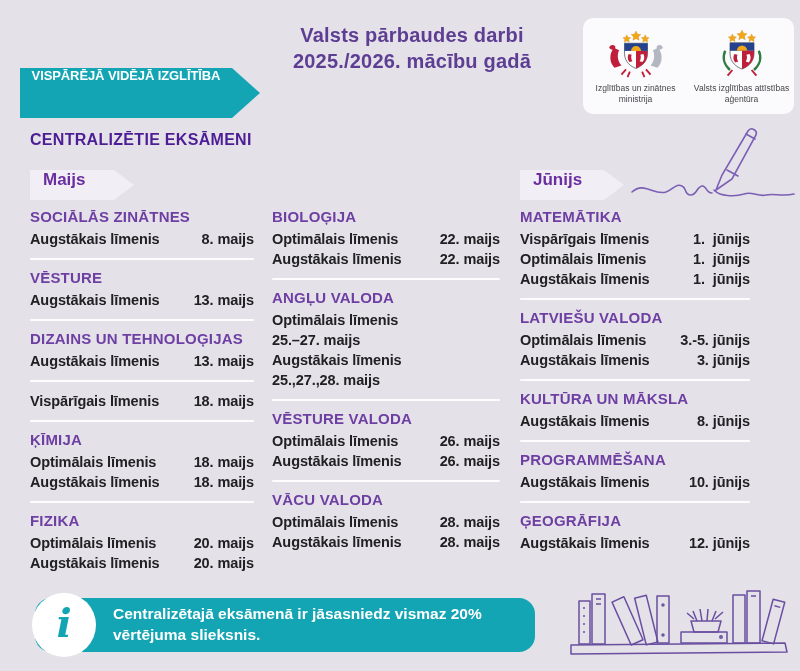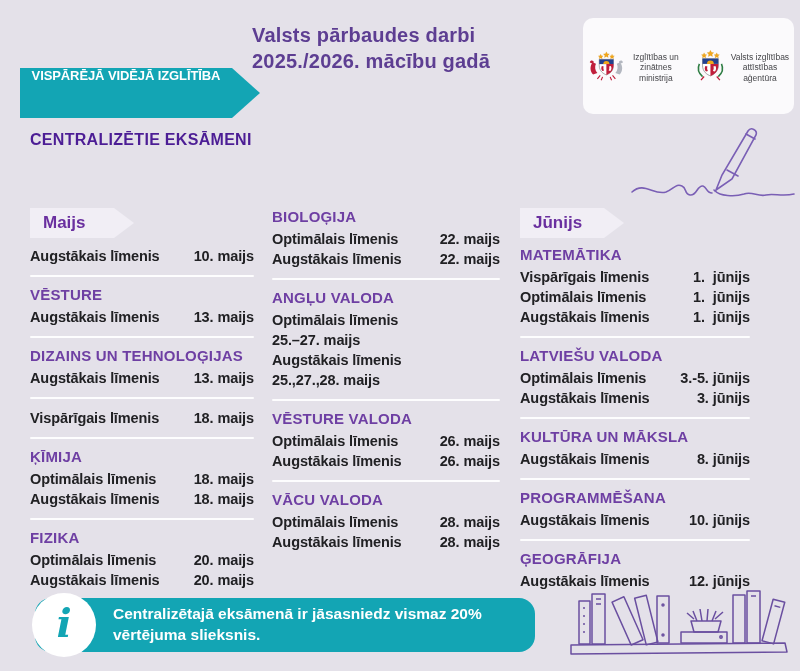--- a/index.html
+++ b/index.html
@@ -4,29 +4,29 @@
 <style>
   html,body{margin:0;padding:0;}
   body{
     width:800px;height:671px;position:relative;overflow:hidden;
     background:#e4e1e9;
     font-family:"Liberation Sans",sans-serif;
     -webkit-font-smoothing:antialiased;
   }
   
   .title{
-    position:absolute;top:22px;left:252px;width:320px;text-align:left;
+    position:absolute;top:22px;left:252px;width:320px;text-align:center;
     color:#5d3e92;font-weight:700;font-size:20px;line-height:1.3;letter-spacing:.2px;
   }
   .logo-card{
     position:absolute;top:18px;left:583px;width:211px;height:96px;
     background:#fbfafc;border-radius:10px;
     display:flex;align-items:center;justify-content:center;gap:6px;
   }
-  .logo{width:100px;display:flex;flex-direction:row;align-items:center;}
+  .logo{width:100px;display:flex;flex-direction:column;align-items:center;}
   .logo svg{display:block;}
   .logo .caption{font-size:8.5px;font-weight:400;color:#46464a;text-align:center;line-height:1.25;margin-top:3px;width:96px;}
   
   .ribbon{
     position:absolute;top:68px;left:0;width:240px;height:50px;background:#13a5b4;
     clip-path:polygon(0 0, calc(100% - 28px) 0, 100% 50%, calc(100% - 28px) 100%, 0 100%);
     display:flex;margin-left:20px;
   }
   .ribbon span{
     width:calc(100% - 28px);text-align:center;color:#ffffff;font-weight:700;
@@ -37,21 +37,21 @@
     font-size:16px;letter-spacing:.3px;
   }
   
   .column{position:absolute;top:170px;}
   #col-1{left:30px;width:224px;}
   #col-2{left:272px;width:228px;}
   #col-3{left:520px;width:230px;}
   .month-banner{
     height:30px;width:104px;background:#f1eef5;box-sizing:border-box;
     clip-path:polygon(0 0, calc(100% - 20px) 0, 100% 50%, calc(100% - 20px) 100%, 0 100%);
-    display:flex;align-items:center;padding-left:13px;margin-bottom:8px;margin-top:38px;
+    display:flex;padding-left:13px;margin-bottom:8px;
   }
   .month-banner span{color:#6a2f9f;font-weight:700;font-size:17px;}
   .month-spacer{height:38px;}
   .subject h3{
     margin:0 0 3px;color:#6e3fa3;font-weight:700;font-size:15px;
     line-height:1.2;letter-spacing:.2px;
   }
   .row{
     display:flex;justify-content:space-between;gap:6px;
     color:#212124;font-weight:700;font-size:14.5px;line-height:1.38;letter-spacing:-.1px;
@@ -148,23 +148,24 @@
     <path d="M99 58l11 6"></path>
     <path d="M118 22l9 5"></path>
   </g>
 </svg>
 
 <div class="column" id="col-1">
     <div class="month-banner">
       <span>Maijs</span>
     </div>
     <div class="subject">
-      <div class="row">
-        <span class="level">Augstākais līmenis</span>
-        <span class="date">10. maijs</span>
+      <h3>SOCIĀLĀS ZINĀTNES</h3>
+      <div class="row">
+        <span class="level">Augstākais līmenis</span>
+        <span class="date">8. maijs</span>
       </div>
     </div>
     <div class="divider"></div>
     <div class="subject">
       <h3>VĒSTURE</h3>
       <div class="row">
         <span class="level">Augstākais līmenis</span>
         <span class="date">13. maijs</span>
       </div>
     </div>

